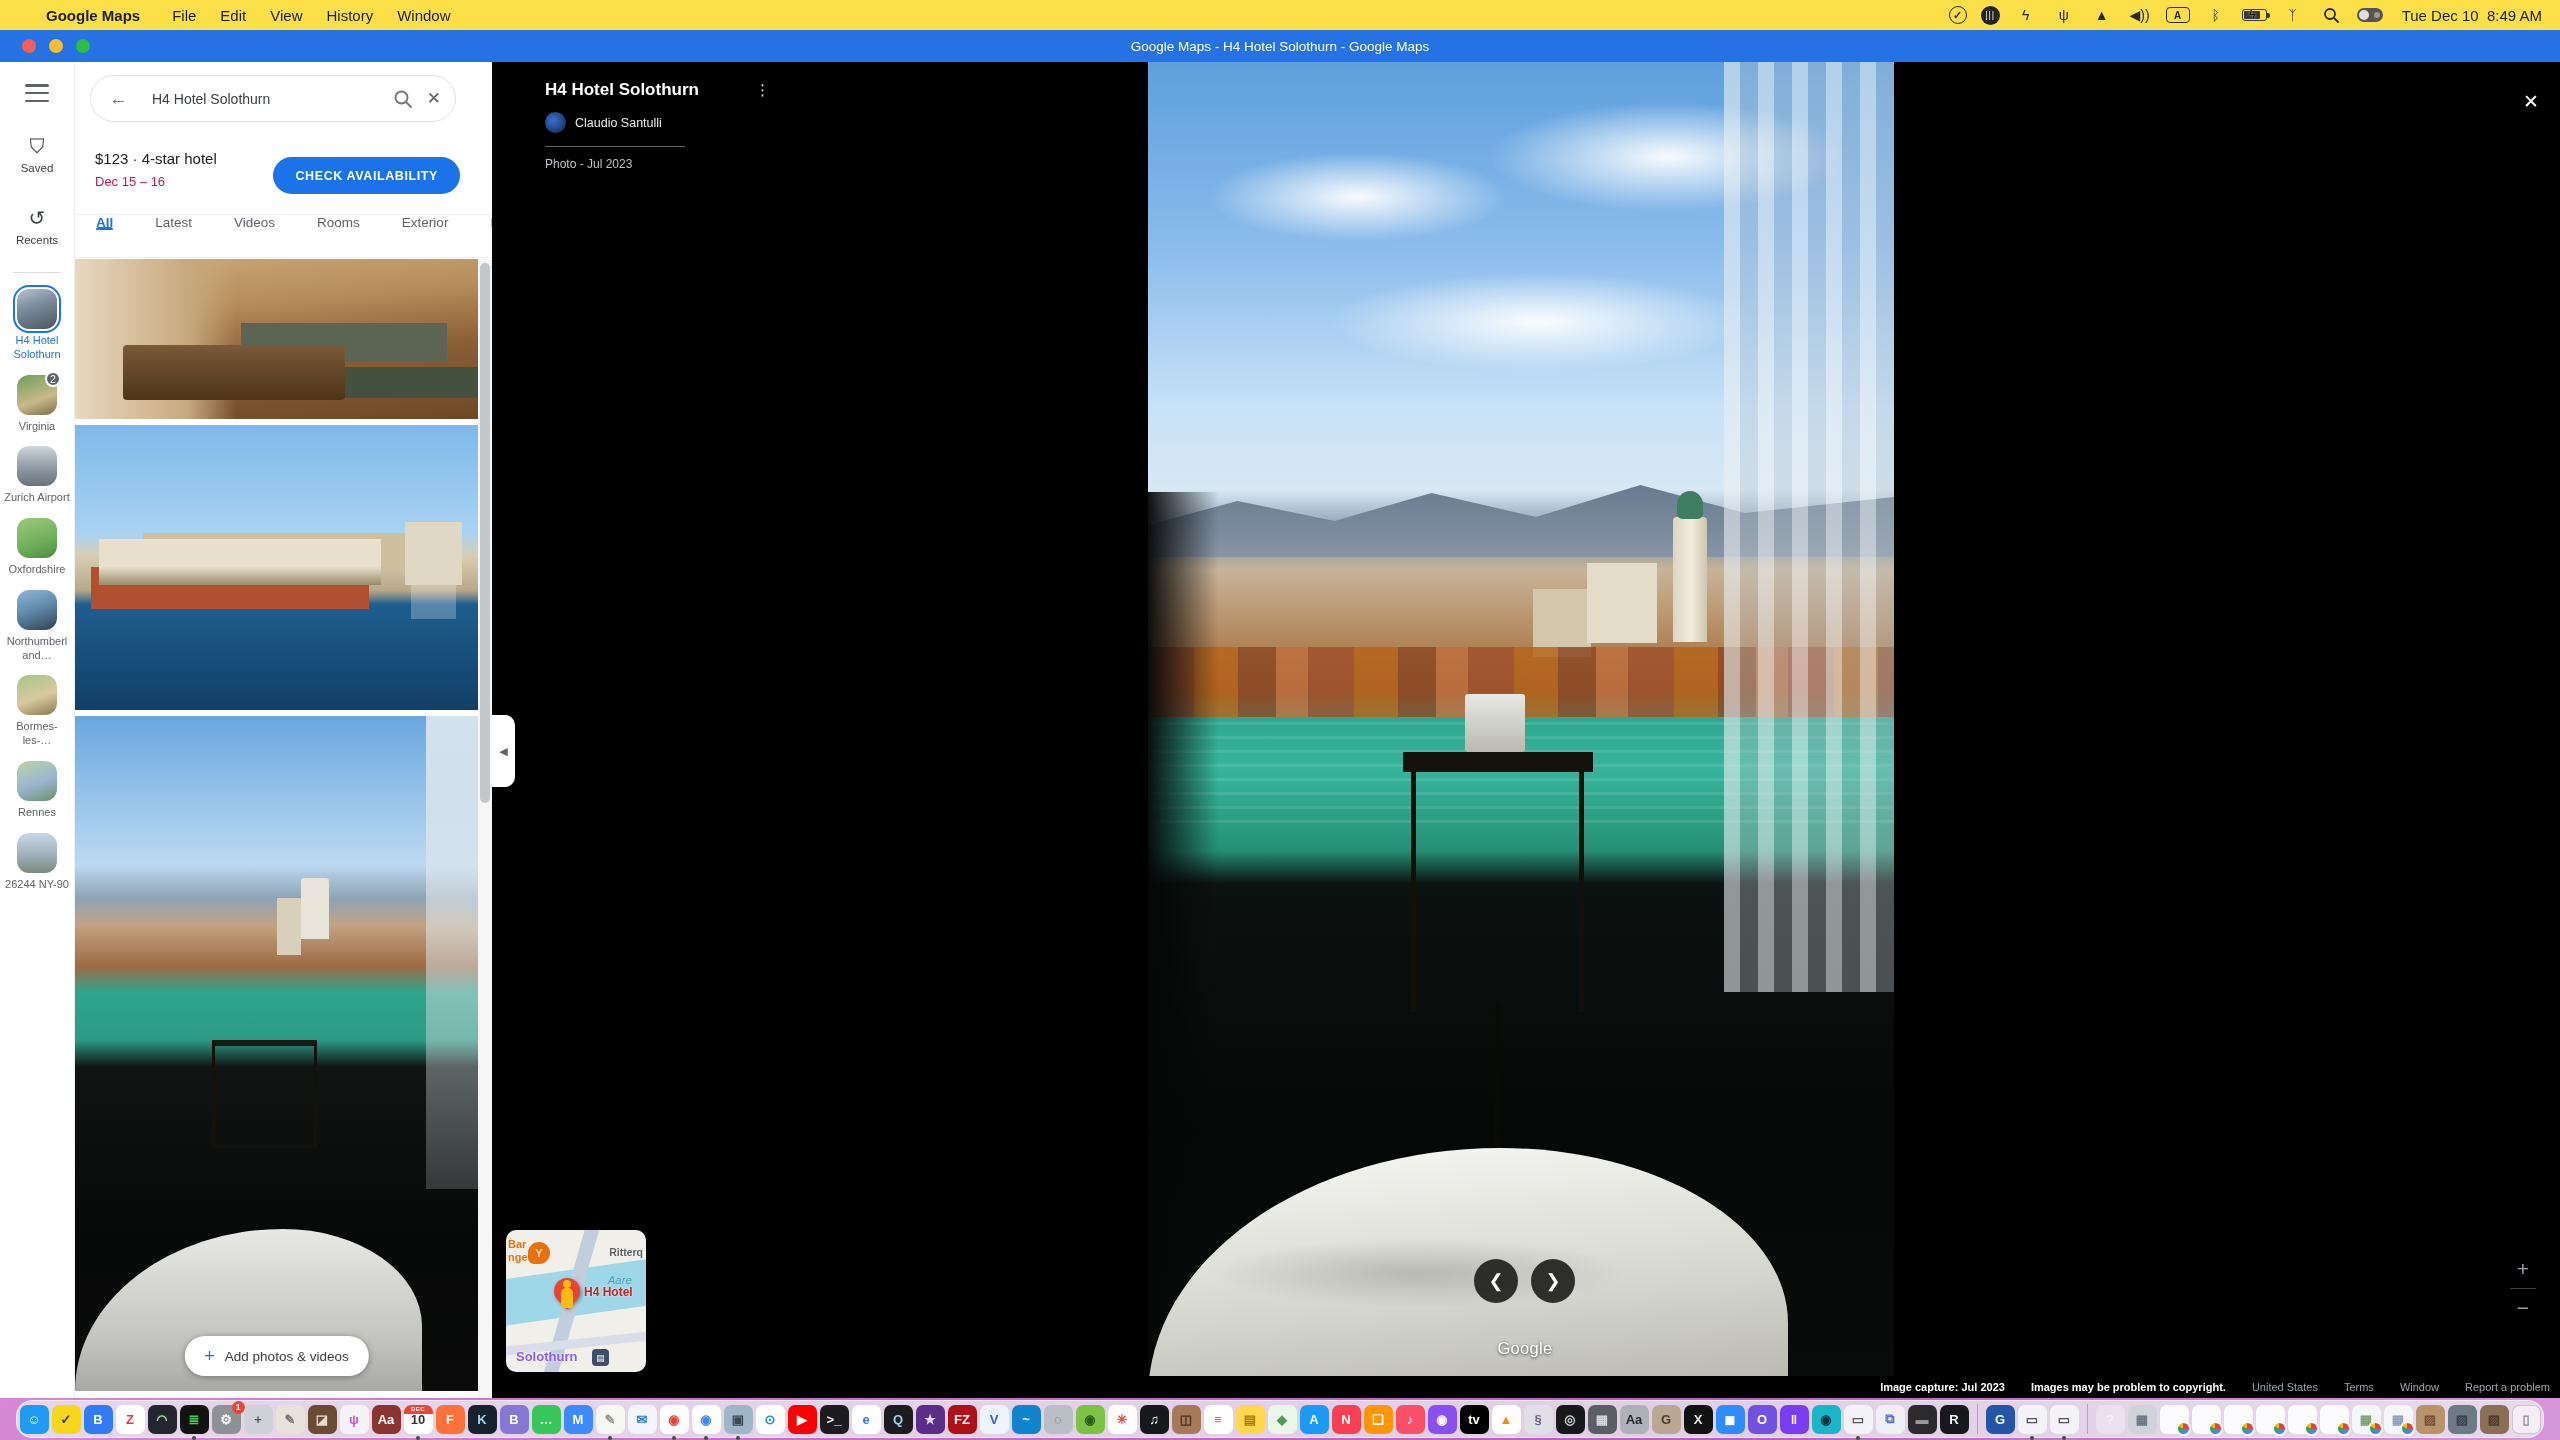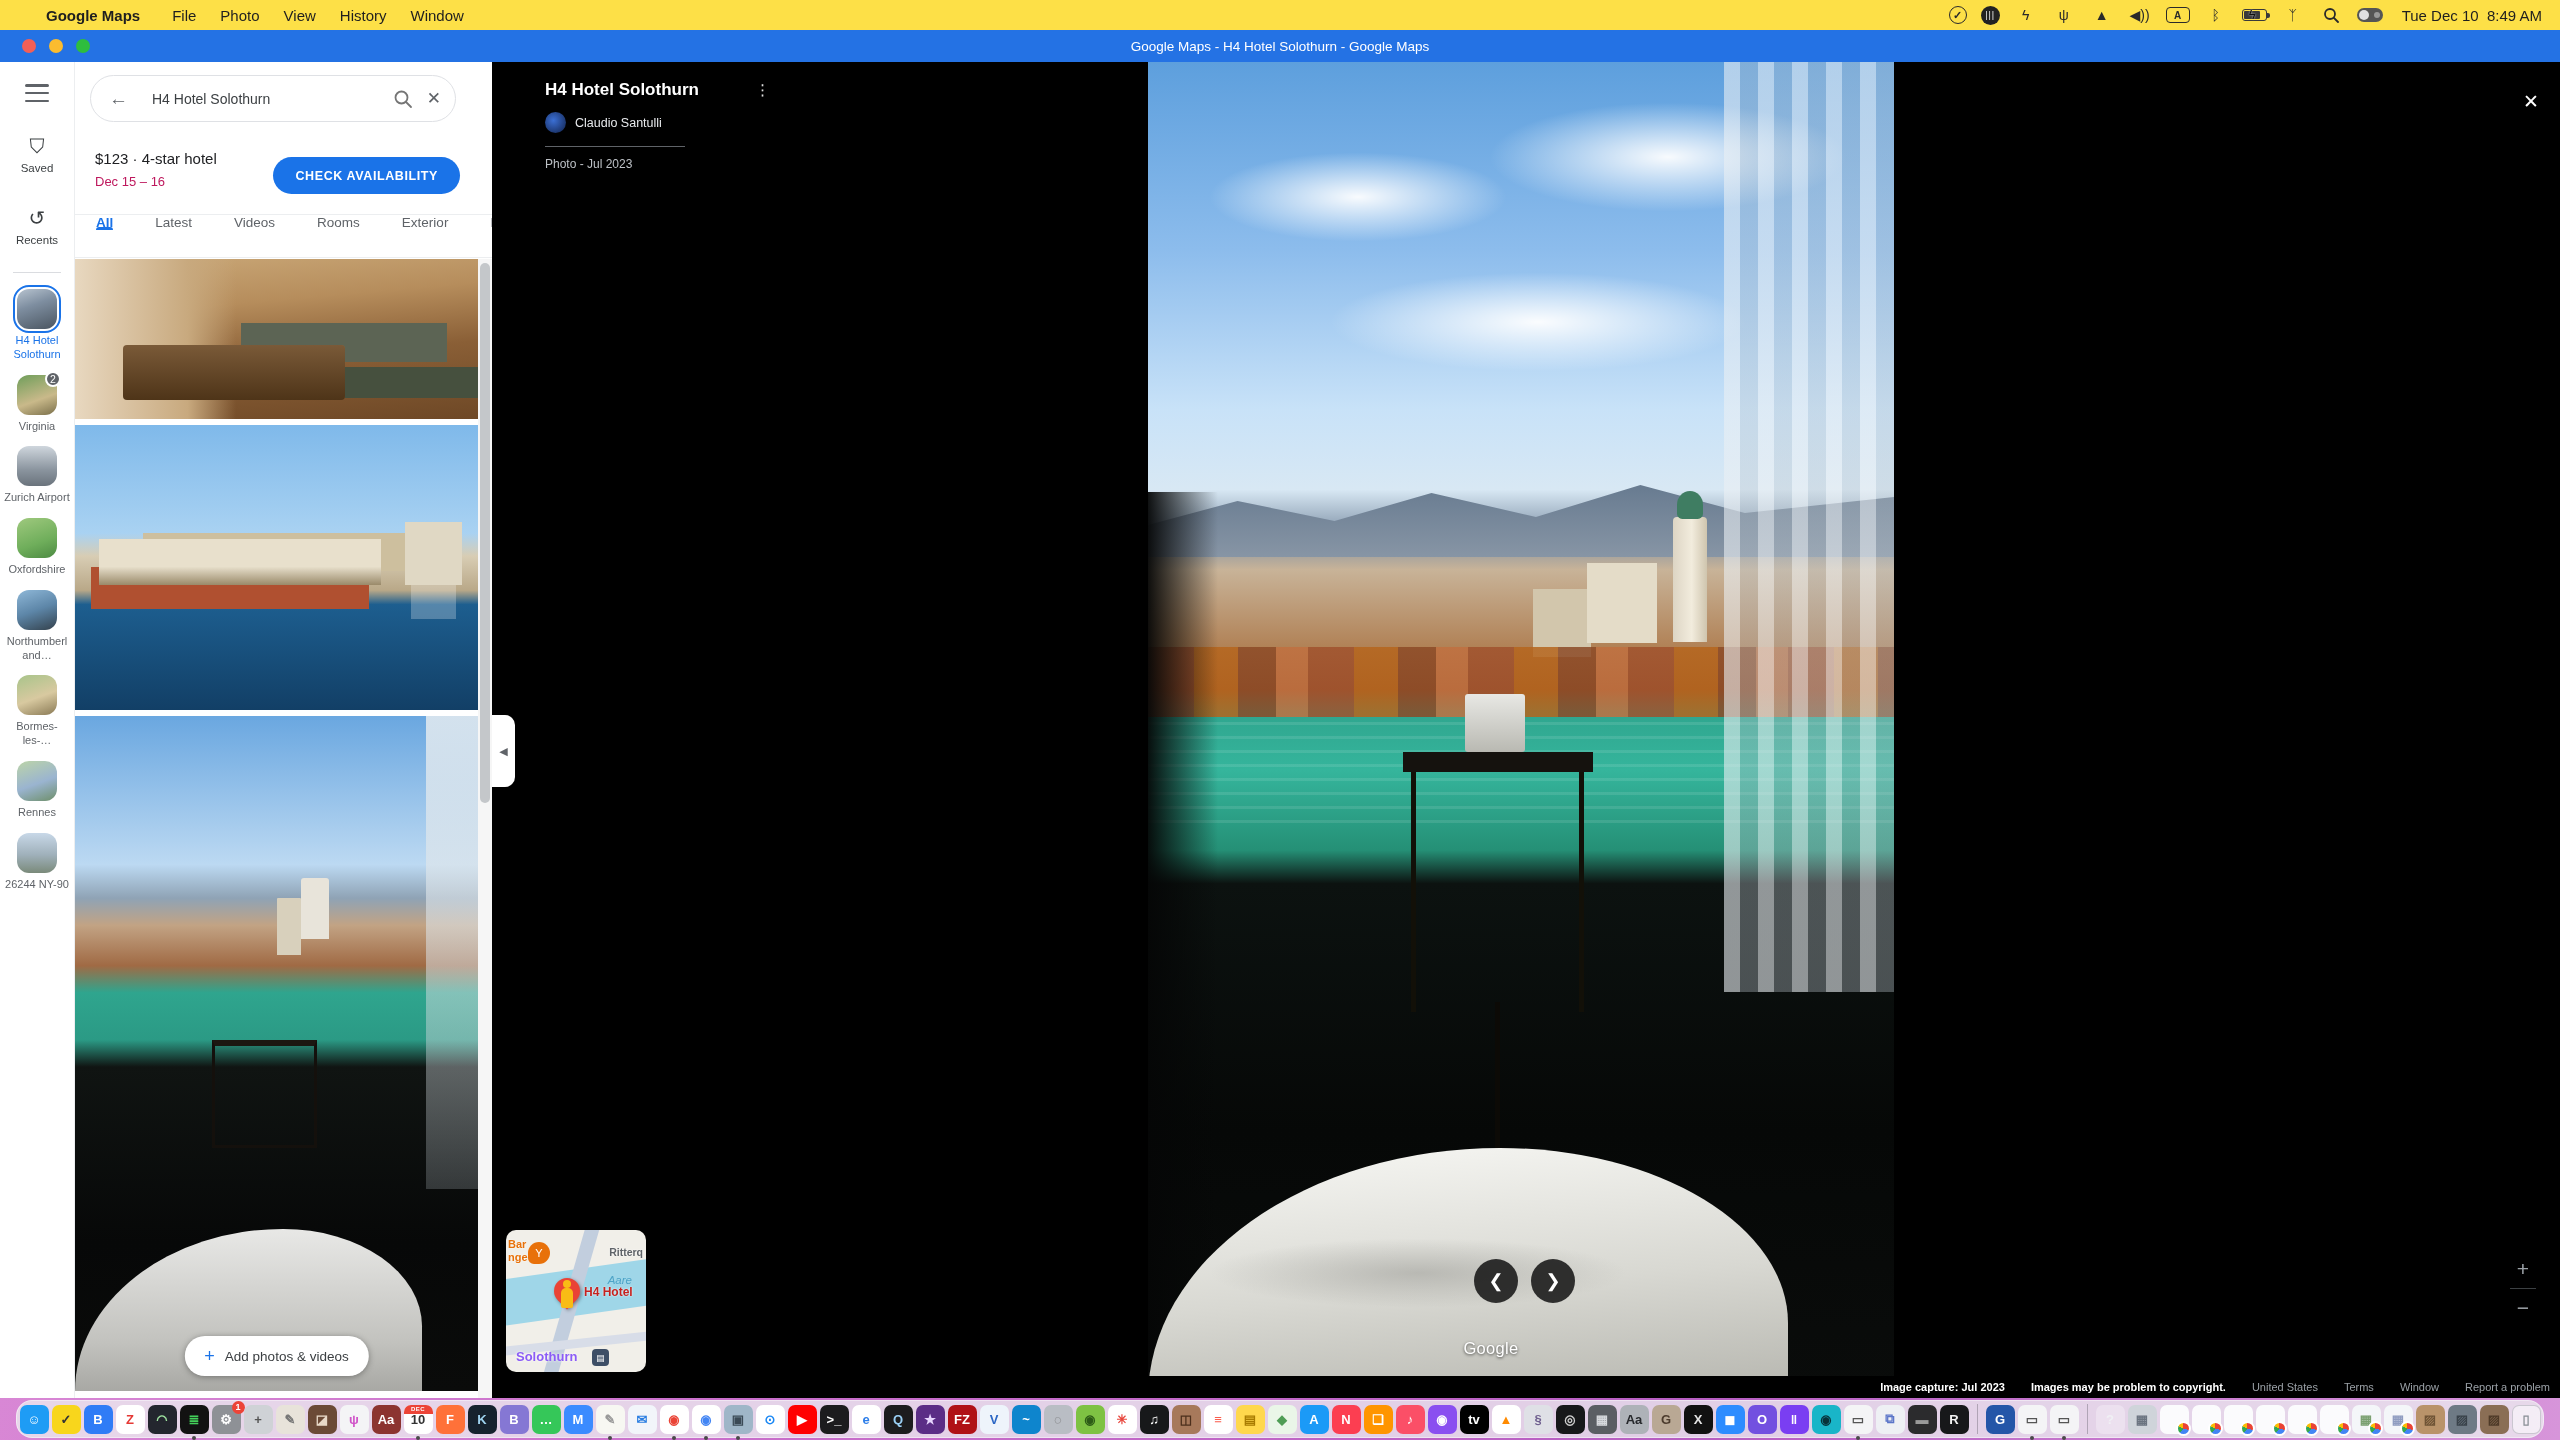--- a/index.html
+++ b/index.html
@@ -111,21 +111,21 @@
   .room-table::after { content:""; position:absolute; left:62px; top:-58px; width:60px; height:58px; background:linear-gradient(180deg,#e8e8e4,#b9b9b2); border-radius:3px; }
   .bed-main { position:absolute; left:0; bottom:0; width:640px; height:250px; background:linear-gradient(175deg,#f2f2ee 10%,#d8d8d2 55%,#b5b5ae); border-radius:55% 45% 0 0/100% 70% 0 0; }
   .bed-fold { position:absolute; left:60px; bottom:90px; width:420px; height:70px; background:radial-gradient(ellipse,rgba(150,150,145,.5),transparent 70%); border-radius:50%; }
   .curtain-r { position:absolute; right:0; top:0; width:170px; height:930px; background:repeating-linear-gradient(90deg,rgba(235,240,244,.75) 0 16px,rgba(190,200,208,.45) 16px 34px); opacity:.8; }
   .curtain-l { position:absolute; left:0; top:430px; width:70px; height:906px; background:linear-gradient(90deg,rgba(5,6,6,.95),rgba(5,6,6,0)); }
 
   #collapse { position:absolute; left:0; top:653px; width:23px; height:72px; background:#fff; border-radius:0 10px 10px 0; display:flex; align-items:center; justify-content:center; color:#5f6368; font-size:11px; cursor:pointer; z-index:5; }
   #v-close { position:absolute; right:21px; top:28px; color:#fff; font-size:19px; cursor:pointer; z-index:5; }
   .nav-btn { position:absolute; bottom:95px; width:44px; height:44px; border-radius:50%; background:rgba(18,18,18,.85); color:#fff; border:none; font-size:18px; cursor:pointer; z-index:5; display:flex; align-items:center; justify-content:center; font-family:inherit; }
   #nav-prev { left:982px; } #nav-next { left:1039px; }
-  #g-watermark { position:absolute; left:944px; bottom:40px; width:110px; text-align:center; color:#fff; font-size:16.5px; letter-spacing:.3px; text-shadow:0 1px 3px rgba(0,0,0,.7); z-index:5; }
+  #g-watermark { position:absolute; left:978px; bottom:40px; width:110px; text-align:center; color:#fff; font-size:16.5px; letter-spacing:.3px; text-shadow:0 1px 3px rgba(0,0,0,.7); z-index:5; }
   #zoomctl { position:absolute; right:22px; bottom:75px; width:30px; text-align:center; z-index:5; }
   #zoomctl .zi { color:#9aa0a6; font-size:21px; cursor:pointer; display:block; line-height:30px; }
   #zoomctl .zdiv { height:1px; background:#3c4043; margin:4px 2px; }
 
   
   #minimap { position:absolute; left:14px; bottom:26px; width:140px; height:142px; border-radius:10px; background:#f1efe9; box-shadow:0 2px 8px rgba(0,0,0,.5); overflow:hidden; z-index:6; }
   .mm-river { position:absolute; left:-20px; top:38px; width:200px; height:46px; background:#9fd6e8; transform:rotate(-8deg); }
   .mm-road1 { position:absolute; left:56px; top:-10px; width:14px; height:180px; background:#c2cede; transform:rotate(16deg); }
   .mm-road2 { position:absolute; left:-10px; top:108px; width:180px; height:9px; background:#d8dde8; transform:rotate(-6deg); }
   .mm-poi { position:absolute; left:22px; top:12px; width:22px; height:22px; border-radius:50% 50% 50% 6px; background:#e8710a; display:flex; align-items:center; justify-content:center; color:#fff; font-size:11px; }
@@ -157,21 +157,21 @@
   .dock-item.trash { background:rgba(255,255,255,.55); color:#8a9097; border:1px solid rgba(160,160,170,.5); }
 </style>
 </head>
 <body>
 
 <div id="menubar">
   <div class="left">
     <span class="apple-logo"></span>
     <span class="mb-app">Google Maps</span>
     <span class="mb-menu">File</span>
-    <span class="mb-menu">Photo</span>
+    <span class="mb-menu">Edit</span>
     <span class="mb-menu">View</span>
     <span class="mb-menu">History</span>
     <span class="mb-menu">Window</span>
   </div>
   <div class="right">
     <span class="status-icon si-circle">✓</span>
     <span class="status-icon si-dark">|||</span>
     <span class="status-icon">ϟ</span>
     <span class="status-icon">ψ</span>
     <span class="status-icon">▲</span>

